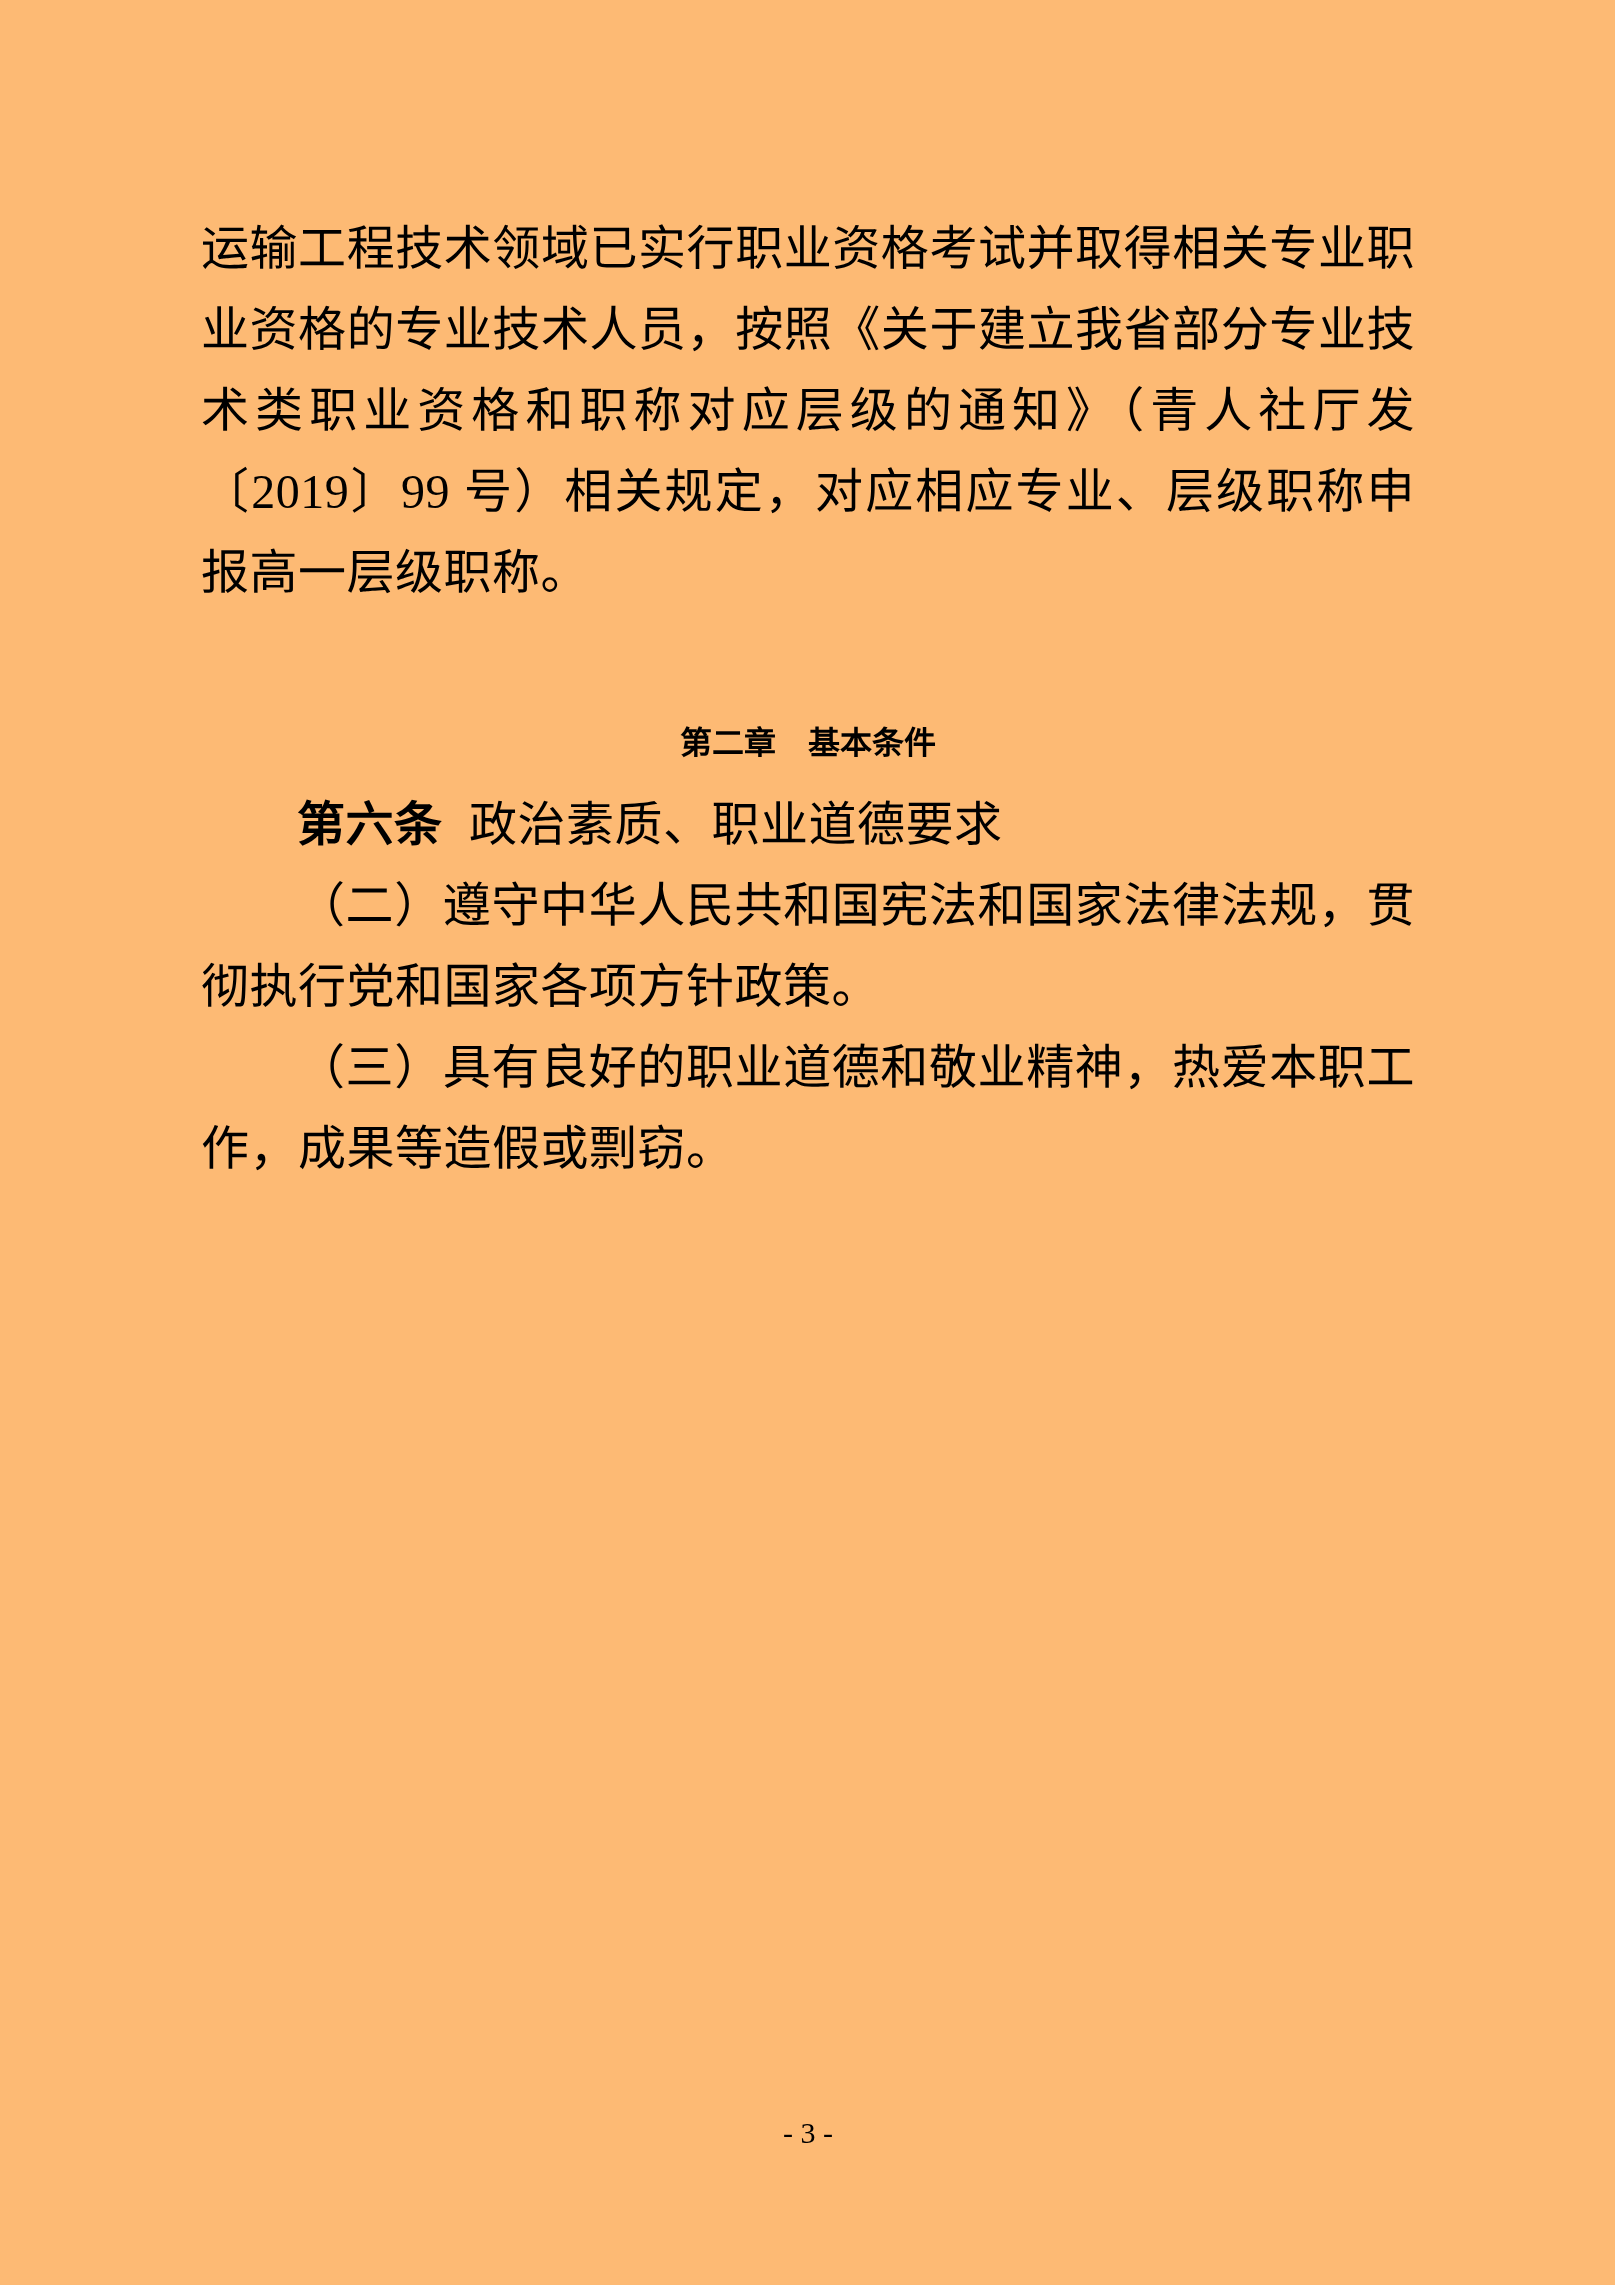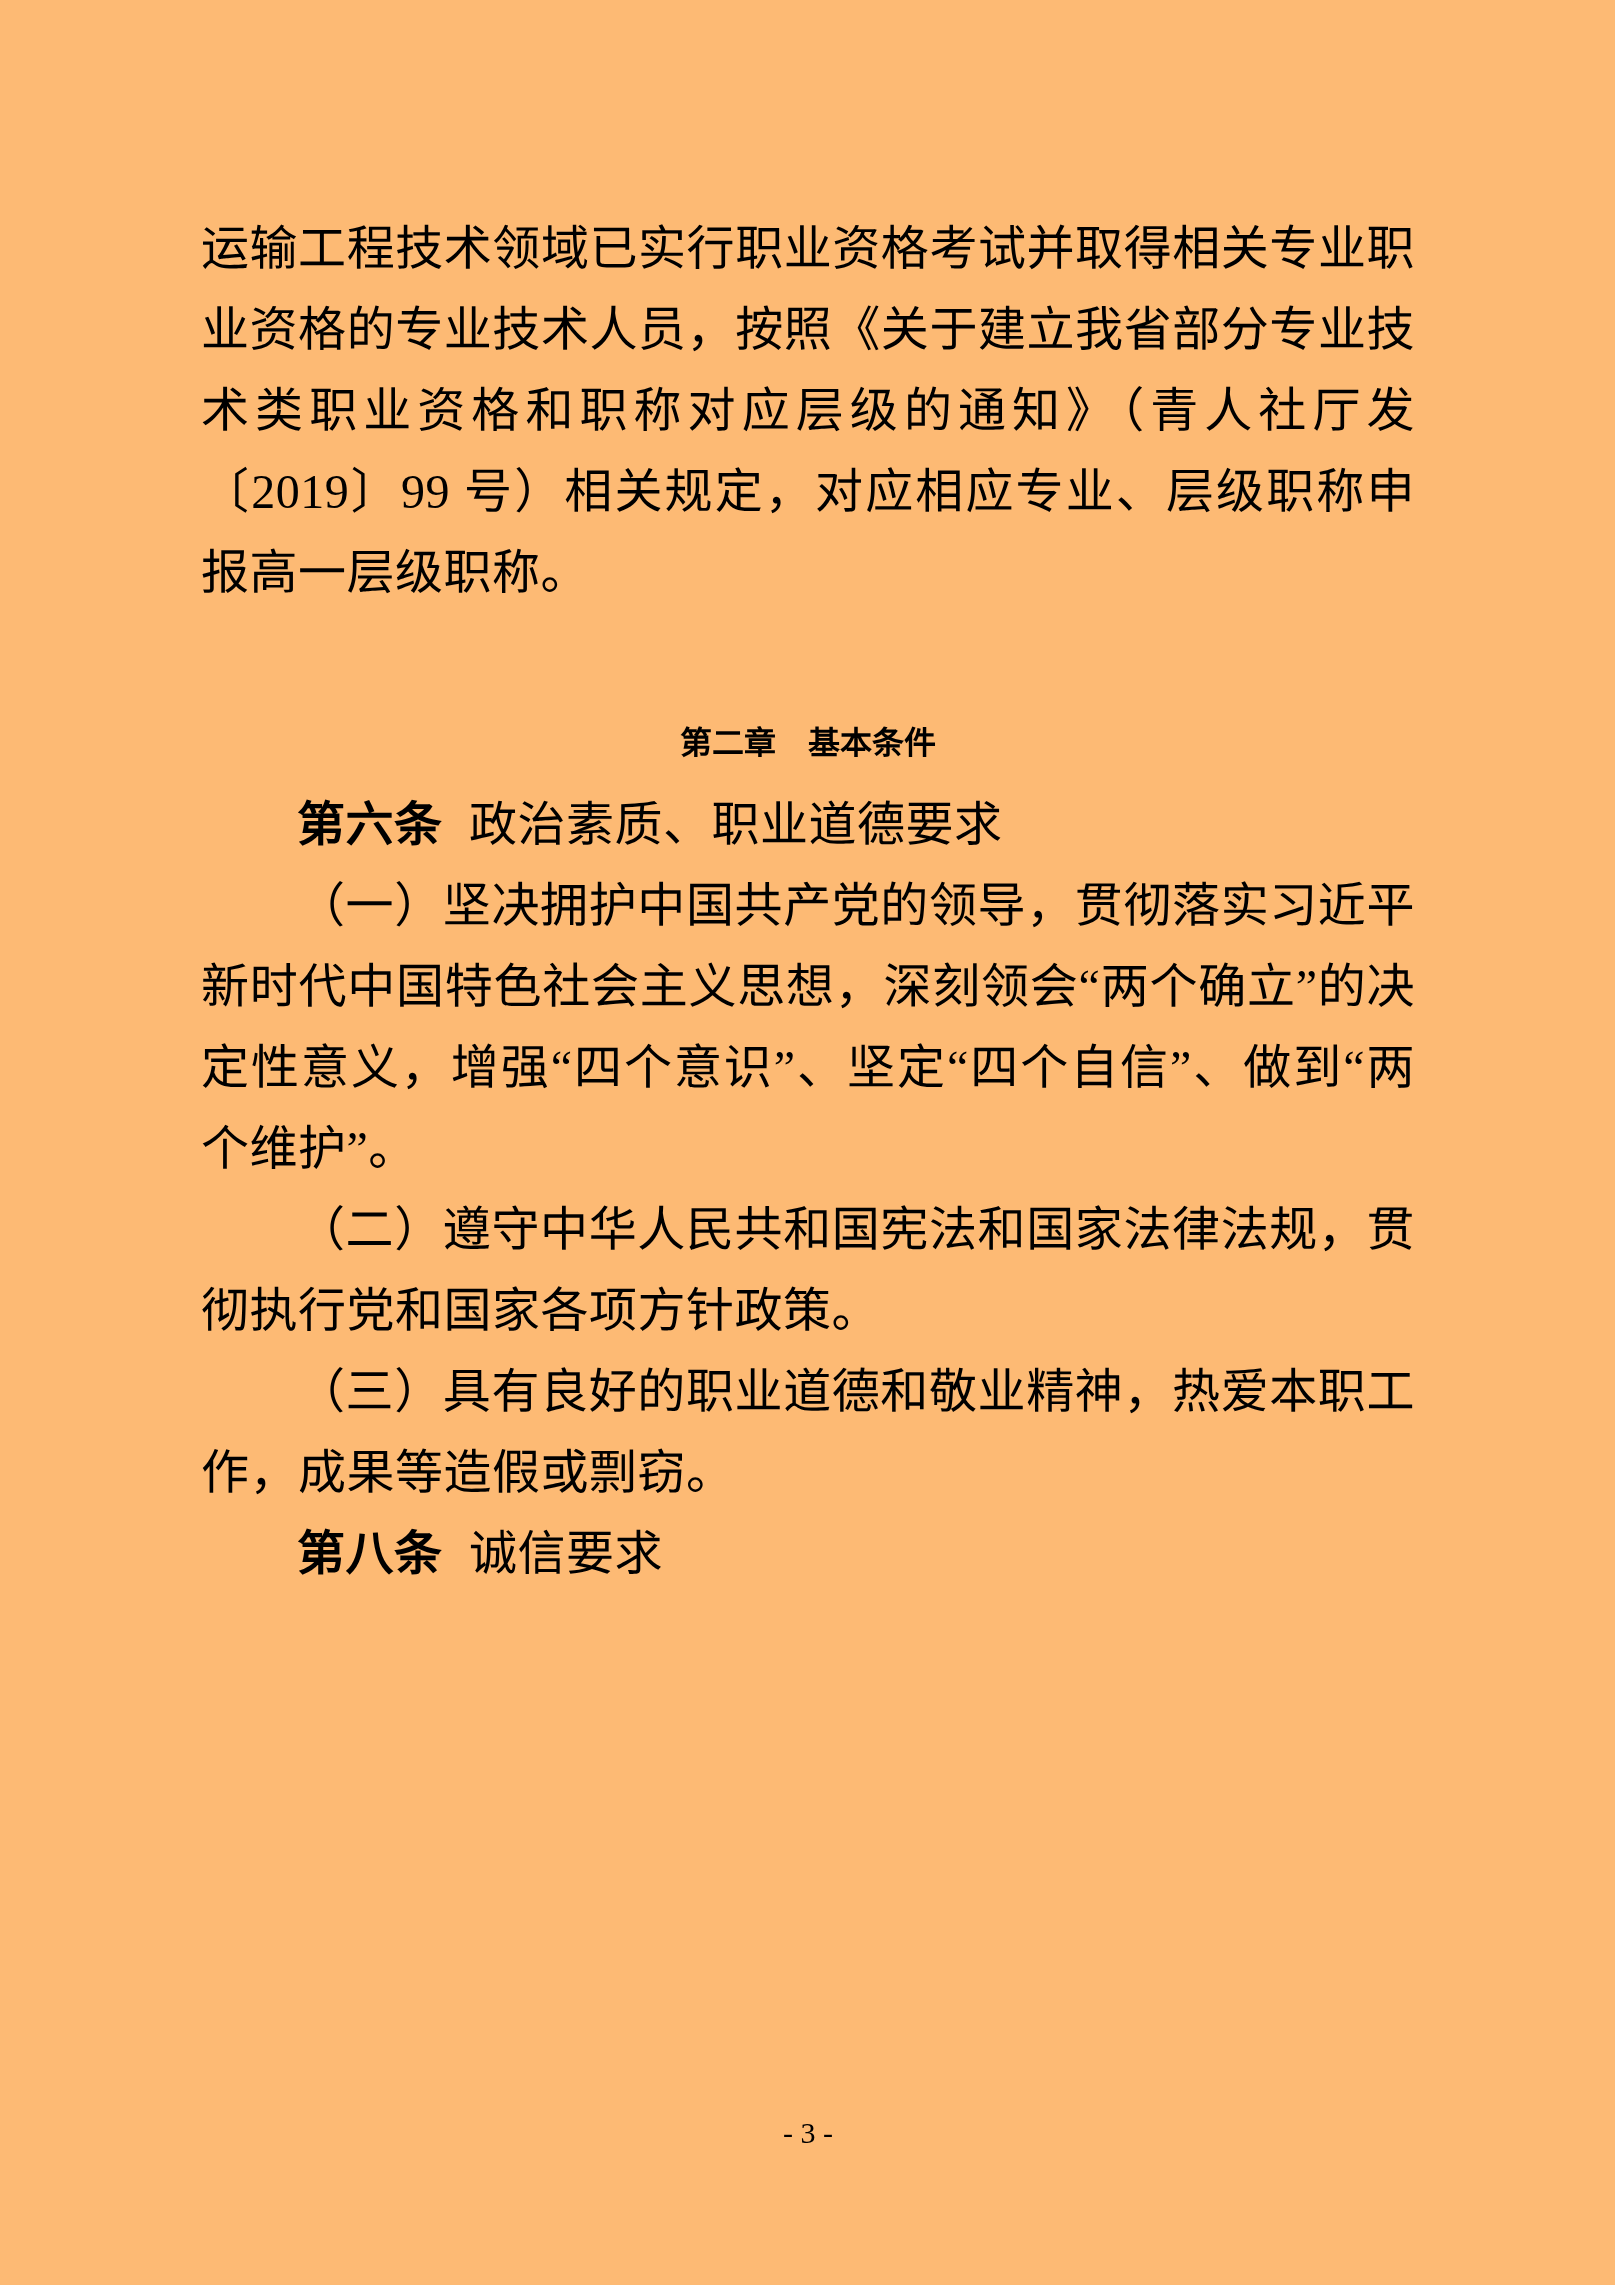--- a/index.html
+++ b/index.html
@@ -67,27 +67,25 @@
 
 <div class="page">
   <div class="content">
 
     <p class="body-para">运输工程技术领域已实行职业资格考试并取得相关专业职业资格的专业技术人员，按照《关于建立我省部分专业技术类职业资格和职称对应层级的通知》（青人社厅发〔2019〕99 号）相关规定，对应相应专业、层级职称申报高一层级职称。</p>
 
     <h2 class="chapter">第二章　基本条件</h2>
 
     <p class="body-para indent"><span class="article-label">第六条</span><span>政治素质、职业道德要求</span></p>
 
-    <p class="body-para indent">（一）坚决拥护中国共产党的领导，贯彻落实习近平新时代中国特色社会主义思想，深刻领会“两个确立”的决定性意义，增强“四个意识”、坚定“四个自信”、做到“两个维护”。</p>
 
     <p class="body-para indent">（二）遵守中华人民共和国宪法和国家法律法规，贯彻执行党和国家各项方针政策。</p>
 
     <p class="body-para indent">（三）具有良好的职业道德和敬业精神，热爱本职工作，成果等造假或剽窃。</p>
 
 
-    <p class="body-para indent"><span class="article-label">第八条</span><span>诚信要求</span></p>
 
 
   </div>
 
   <div class="footer">- 3 -</div>
 </div>
 
 
 </body></html>

